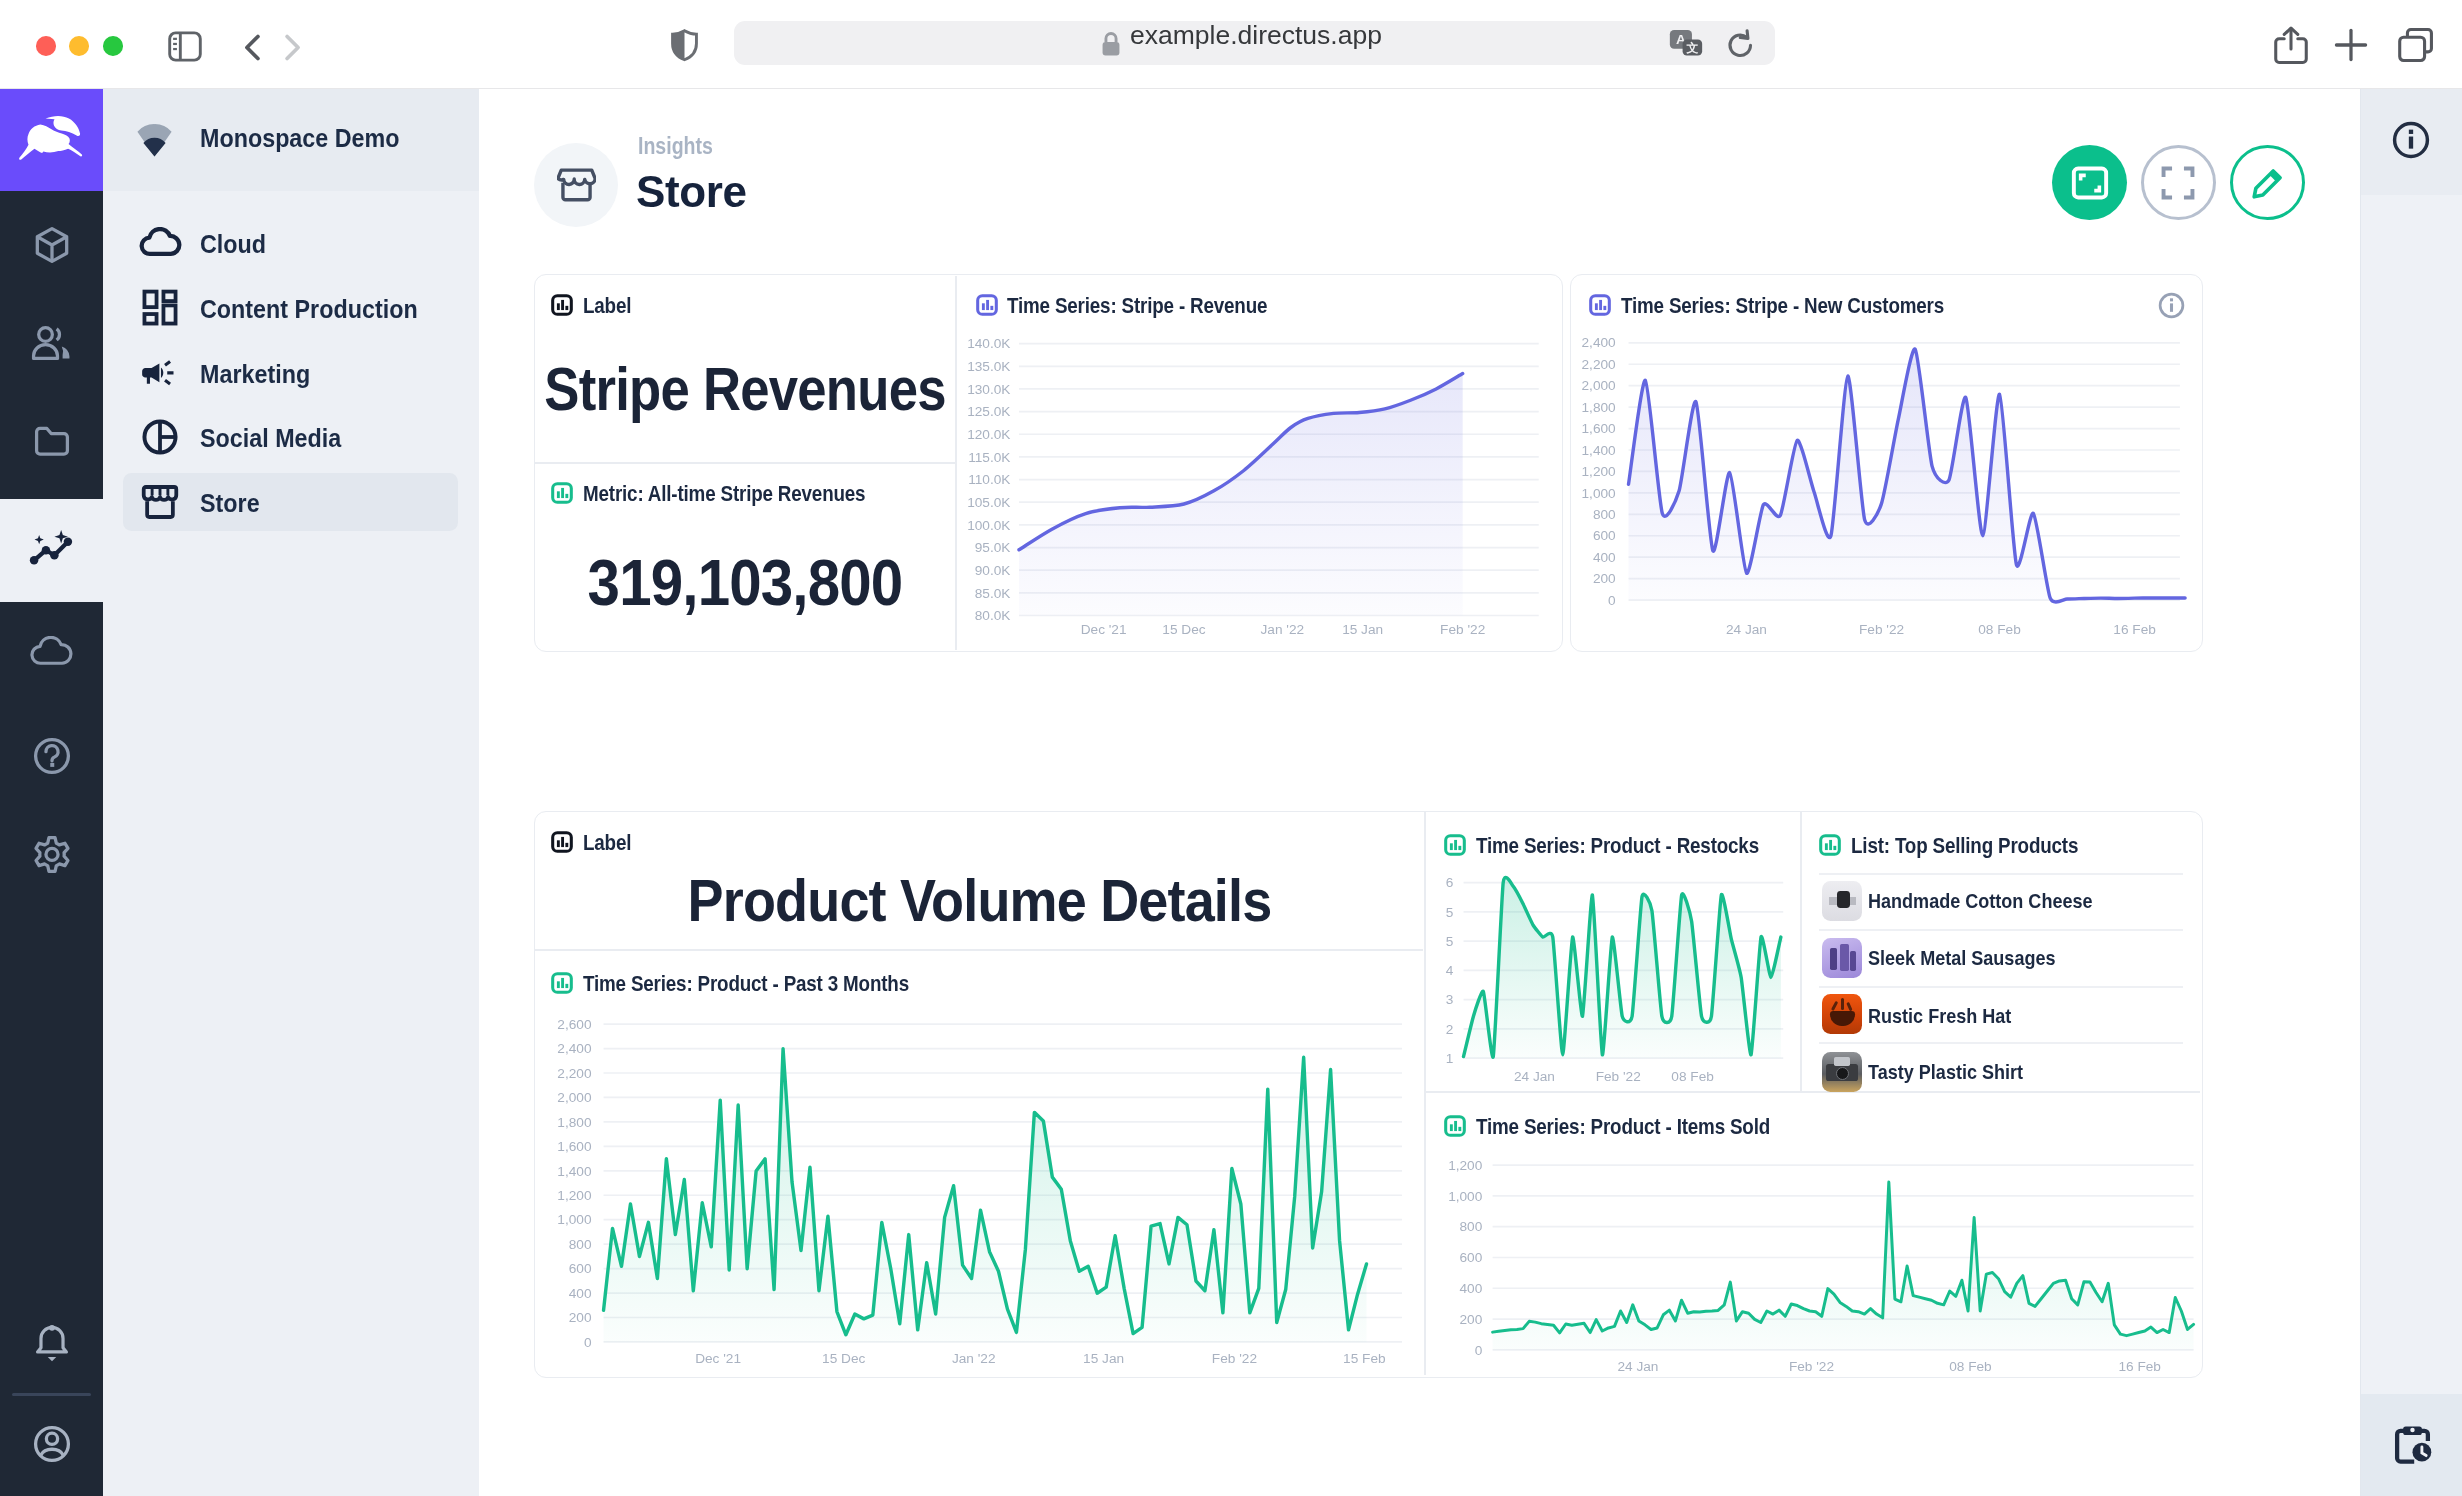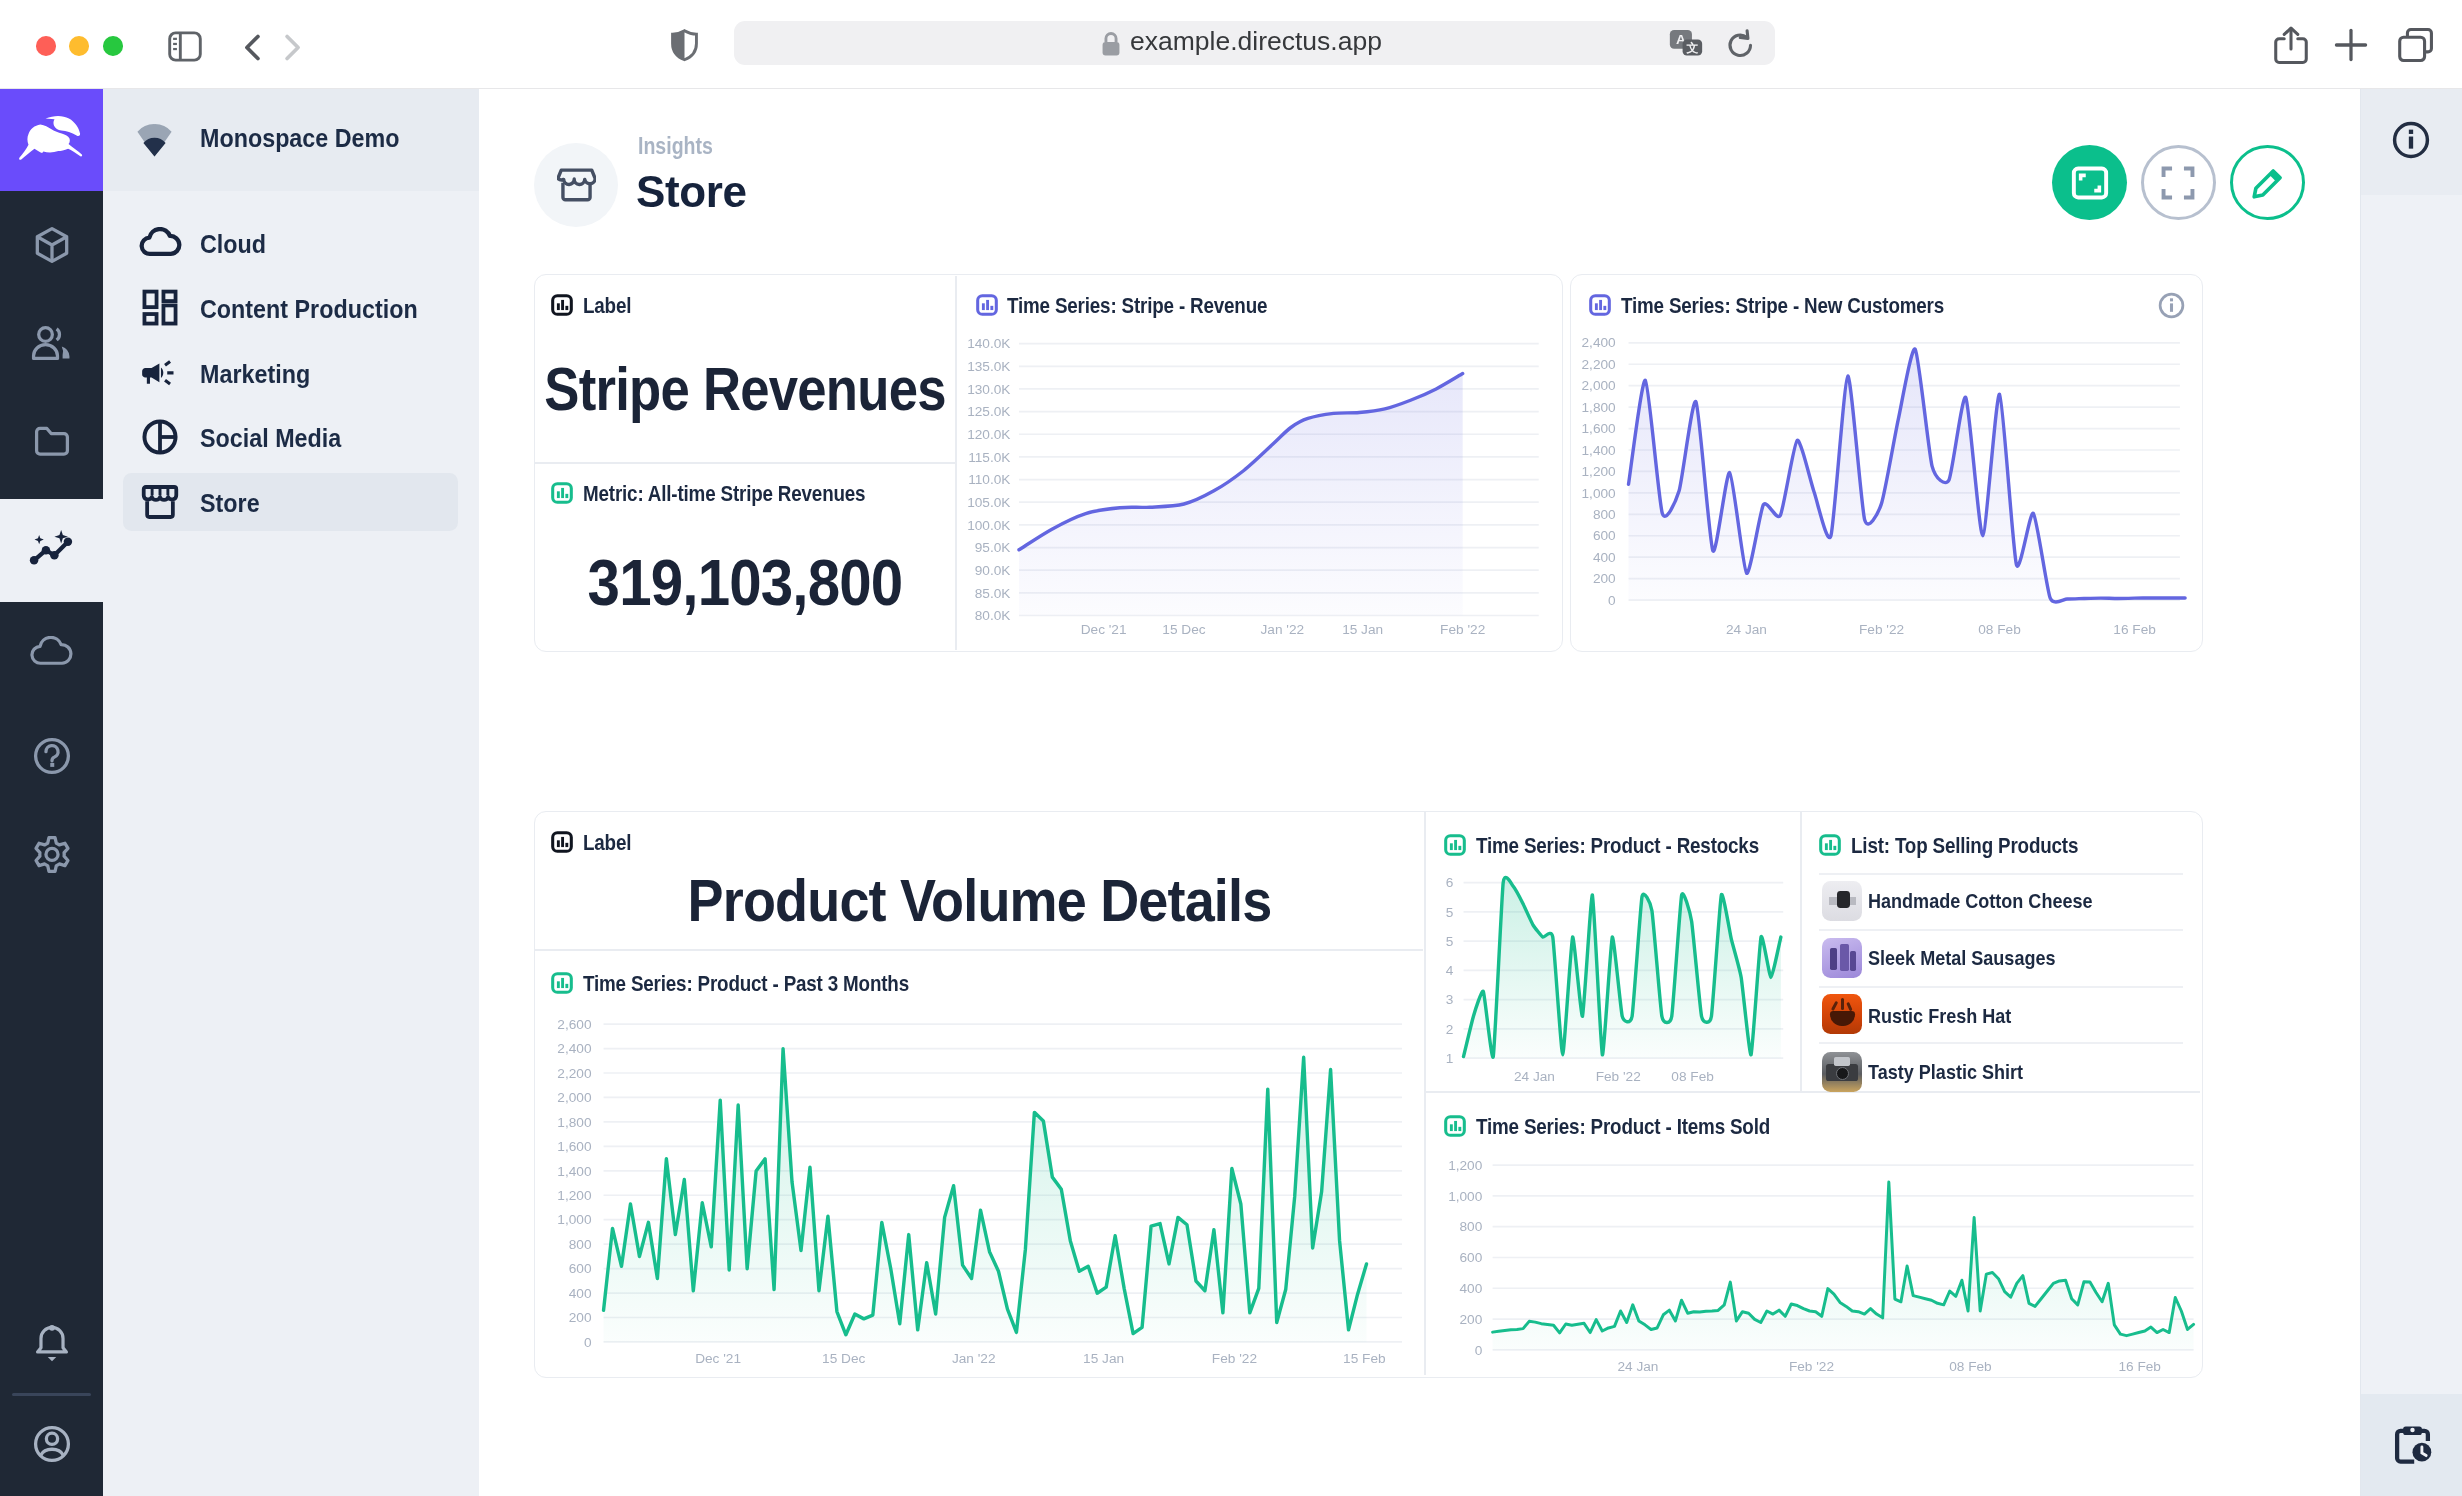--- a/index.html
+++ b/index.html
@@ -37,21 +37,21 @@
 </svg>
 <svg class="abs" style="left:670px;top:29px" width="29" height="32.5" viewBox="0 0 34 38">
   <path d="M17,2 C22,5 27,6 31,6 L31,17 C31,27 25,33 17,36 C9,33 3,27 3,17 L3,6 C7,6 12,5 17,2 Z" fill="none" stroke="#6b6e73" stroke-width="3.4"></path>
   <path d="M17,2 C12,5 7,6 3,6 L3,17 C3,27 9,33 17,36 Z" fill="#6b6e73"></path>
 </svg>
 <div class="abs" style="left:734px;top:21.4px;width:1041px;height:44px;background:#f0f0f2;border-radius:11px;"></div>
 <svg class="abs" style="left:1100px;top:31px" width="22" height="27" viewBox="0 0 26 32">
   <rect x="3" y="13" width="20" height="16" rx="3.5" fill="#9a9da3"></rect>
   <path d="M7,13 L7,9 a6,6 0 0 1 12,0 L19,13" fill="none" stroke="#9a9da3" stroke-width="3.4"></path>
 </svg>
-<div class="abs" style="left:1130px;top:26px;font-size:26.5px;color:#36383b;">example.directus.app</div>
+<div class="abs" style="left:1130px;top:20px;font-size:26.5px;color:#36383b;">example.directus.app</div>
 <svg class="abs" style="left:1669px;top:29px" width="34" height="31" viewBox="0 0 40 36">
   <rect x="1" y="1" width="26" height="22" rx="5" fill="#76797e"></rect>
   <text x="14" y="18" font-size="16" font-weight="bold" fill="#f0f0f2" text-anchor="middle" font-family="'Liberation Sans',sans-serif">A</text>
   <rect x="16" y="12" width="23" height="19" rx="5" fill="#5a5d62"></rect>
   <text x="27.5" y="27" font-size="14" font-weight="bold" fill="#f0f0f2" text-anchor="middle" font-family="'Liberation Sans',sans-serif">文</text>
 </svg>
 <svg class="abs" style="left:1724px;top:29px" width="32.5" height="32.5" viewBox="0 0 38 38">
   <path d="M31,19 a12,12 0 1 1 -4.5,-9.4" fill="none" stroke="#5f6368" stroke-width="3.6" stroke-linecap="round"></path>
   <path d="M27,2 L28,11 L19,10" fill="none" stroke="#5f6368" stroke-width="3.6" stroke-linecap="round" stroke-linejoin="round"></path>
 </svg>

